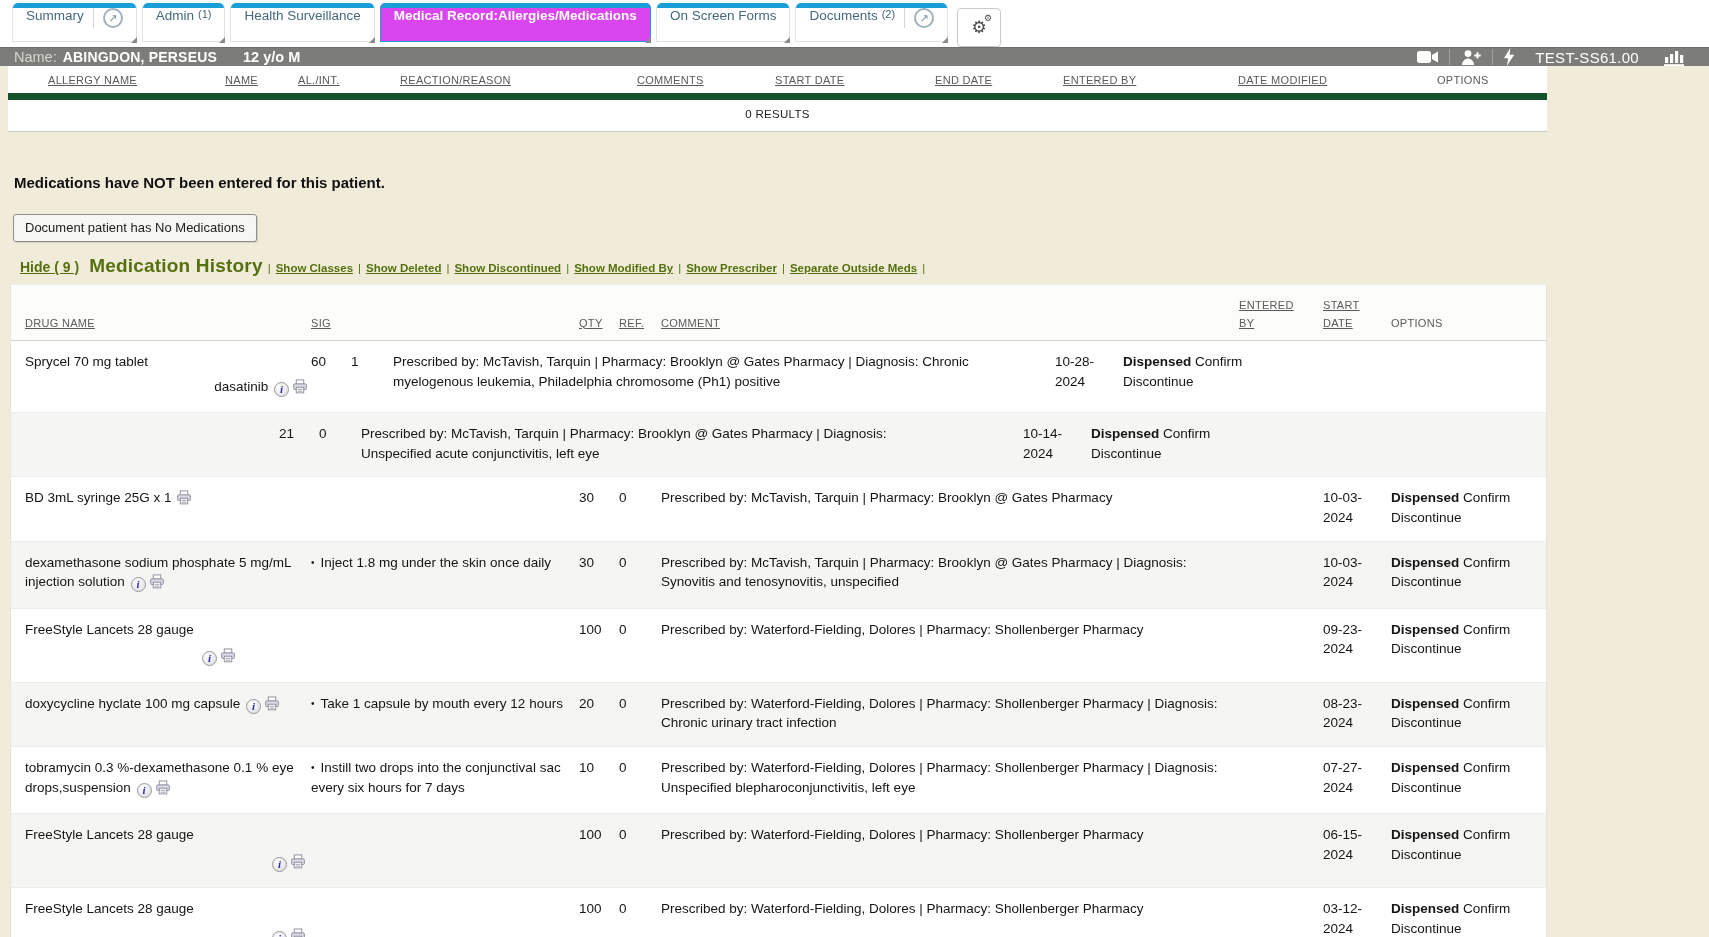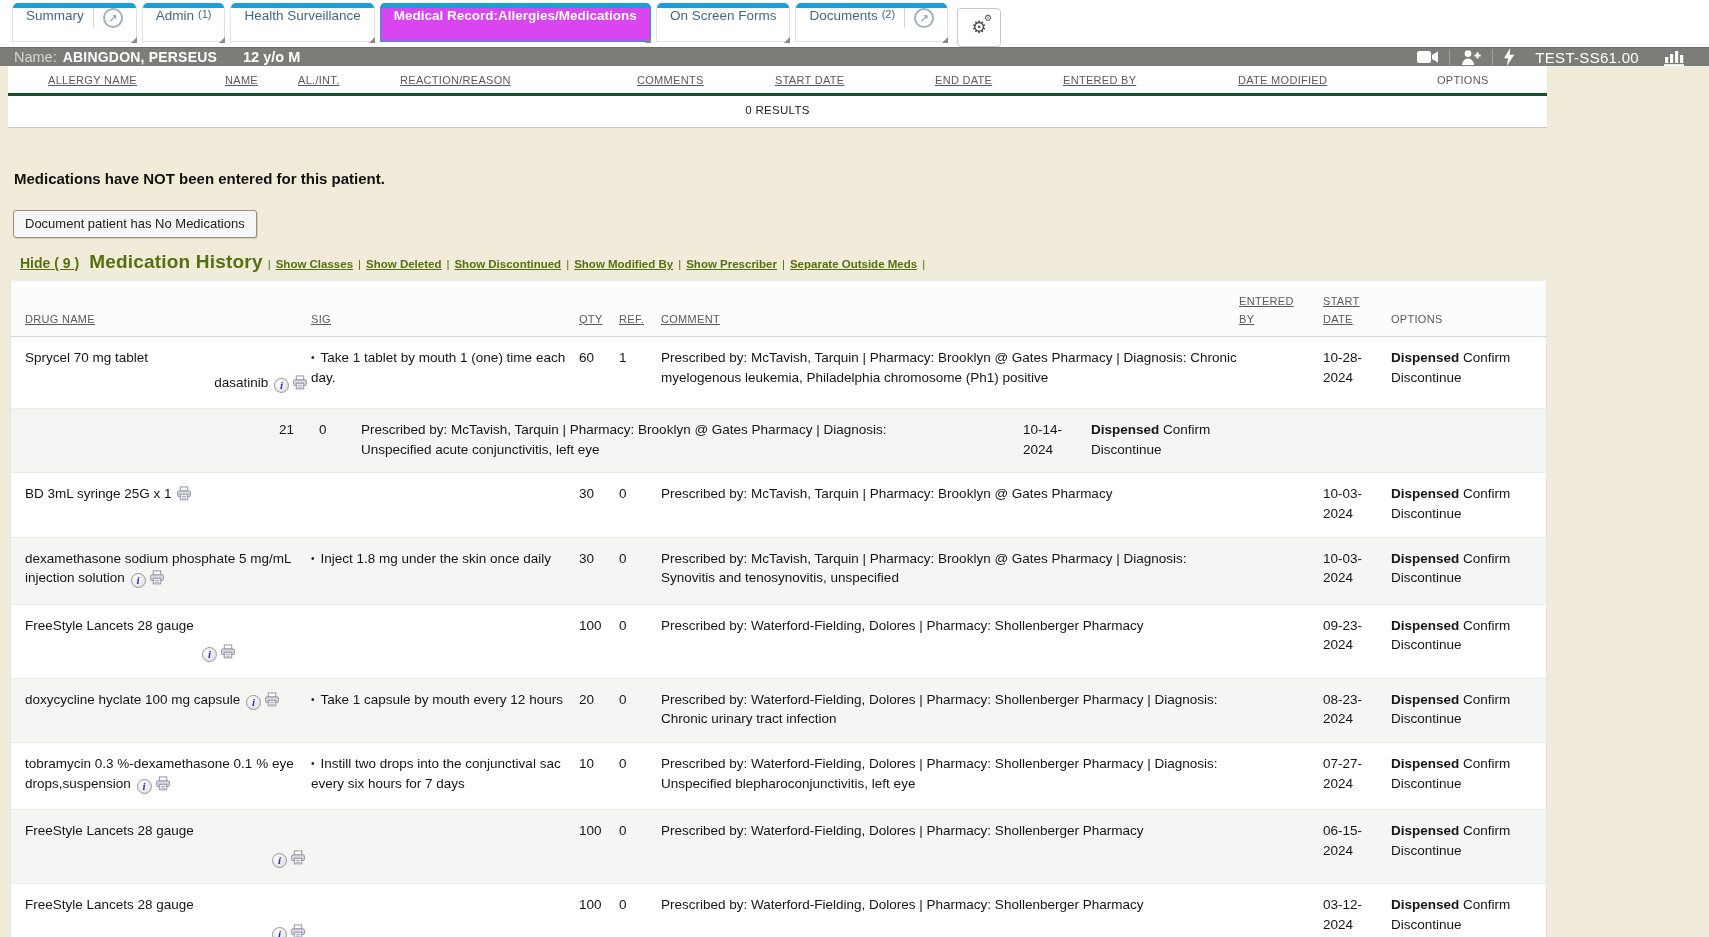--- a/index.html
+++ b/index.html
@@ -41,21 +41,21 @@
   .pb-code { font-size:15px; margin:0 14px 0 10px; letter-spacing:.3px; }
 
   
   .allergy-panel { background:#fff; margin-left:8px; width:1539px; border-bottom:1px solid #c9c9c6; }
   .ah-row { display:flex; padding:8px 0 7px 40px; }
   .ah { font-size:11px; color:#5a5a5a; text-decoration:underline; letter-spacing:.3px; }
   .ah:nth-of-type(1){width:177px;} .ah:nth-of-type(2){width:73px;} .ah:nth-of-type(3){width:102px;}
   .ah:nth-of-type(4){width:237px;} .ah:nth-of-type(5){width:138px;} .ah:nth-of-type(6){width:160px;}
   .ah:nth-of-type(7){width:128px;} .ah:nth-of-type(8){width:163px;} .ah:nth-of-type(9){width:199px;margin-left:12px;}
   .ah:nth-of-type(10){width:110px; text-decoration:none;}
-  .zero-results { border-top:3px solid #14532d; text-align:center; font-size:11.5px; color:#222;
+  .zero-results { border-top:7px solid #14532d; text-align:center; font-size:11.5px; color:#222;
                   padding:8px 0 11px; letter-spacing:.3px; }
 
   
   .meds-wrap { flex:0 0 auto; }
   .no-meds-msg { font-size:15px; font-weight:bold; color:#111; margin:42px 0 0 14px; }
   .no-meds-btn { margin:23px 0 0 13px; display:inline-block; background:#f6f6f4; border:1px solid #8f8f8f;
                  border-radius:3px; padding:5px 11px 6px; font-size:13px; color:#222; cursor:pointer;
                  box-shadow:1px 1px 0 rgba(0,0,0,.12); font-family:inherit; }
   .medhist-line { display:flex; align-items:baseline; margin:13px 0 0 20px; color:#55700e; }
   .hide-link { font-size:14px; font-weight:bold; text-decoration:underline; cursor:pointer; }
@@ -209,21 +209,20 @@
       </div>
       <div id="med-rows">
           <div class="med-row">
             <div class="col-drug"><span>Sprycel 70 mg tablet</span><div class="generic-line"><span>dasatinib</span> <span class="info-icon">i</span><span class="print-icon"><svg width="16" height="15" viewBox="0 0 16 16">
                     <rect x="4" y="1" width="8" height="4.5" fill="#fff" stroke="#8e8e9e"></rect>
                     <rect x="1.2" y="5.2" width="13.6" height="6" rx="1.2" fill="#d9d9e4" stroke="#8e8e9e"></rect>
                     <rect x="4" y="8.8" width="8" height="6" fill="#fff" stroke="#8e8e9e"></rect>
                     <line x1="5.4" y1="11" x2="10.6" y2="11" stroke="#9c9cac"></line>
                     <line x1="5.4" y1="13" x2="10.6" y2="13" stroke="#9c9cac"></line>
                   </svg></span></div></div>
-            <div class="col-sig"><span class="sig-bullet">•</span><span>Take 1 tablet by mouth 1 (one) time each day.</span></div>
             <div class="col-qty"><span>60</span></div>
             <div class="col-ref"><span>1</span></div>
             <div class="col-comment"><span>Prescribed by: McTavish, Tarquin | Pharmacy: Brooklyn @ Gates Pharmacy | Diagnosis: Chronic myelogenous leukemia, Philadelphia chromosome (Ph1) positive</span></div>
             <div class="col-entered"></div>
             <div class="col-start"><span>10-28-2024</span></div>
             <div class="col-options"><span class="opt-dispensed">Dispensed</span> <span class="opt-link">Confirm</span> <span class="opt-link">Discontinue</span></div>
           </div>
           <div class="med-row alt">
             <div class="col-sig"></div>
             <div class="col-qty"><span>21</span></div>

